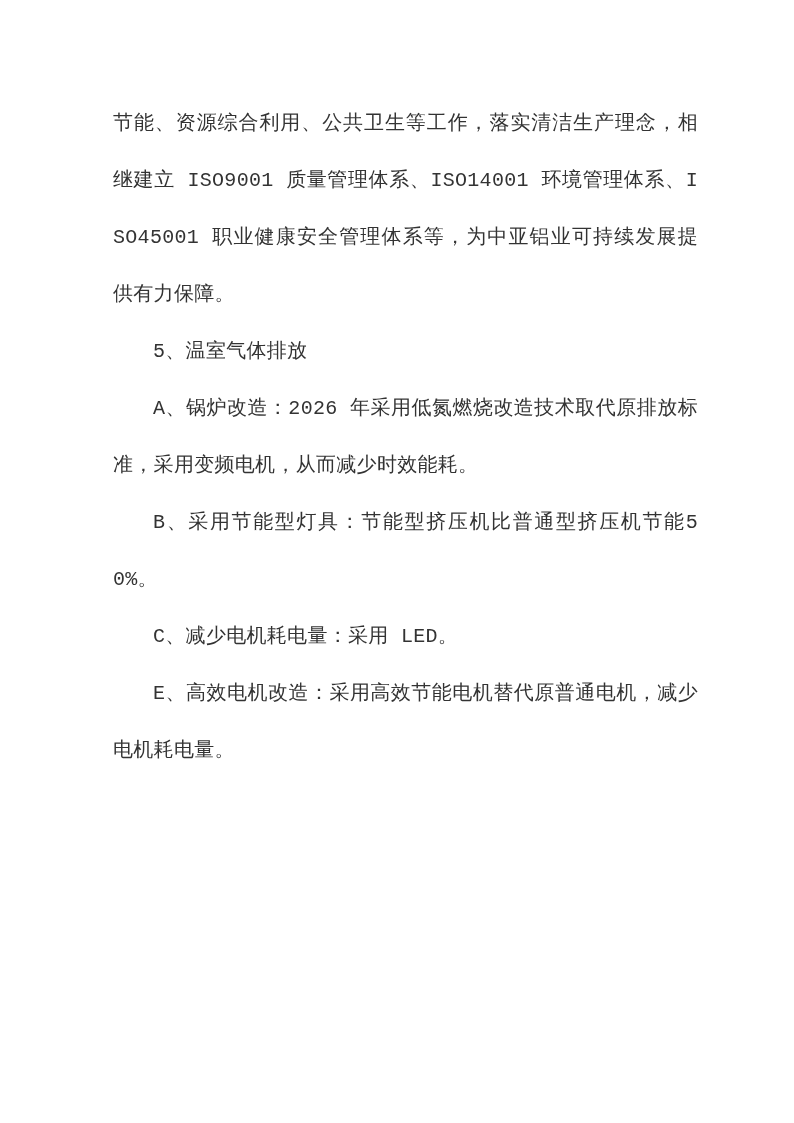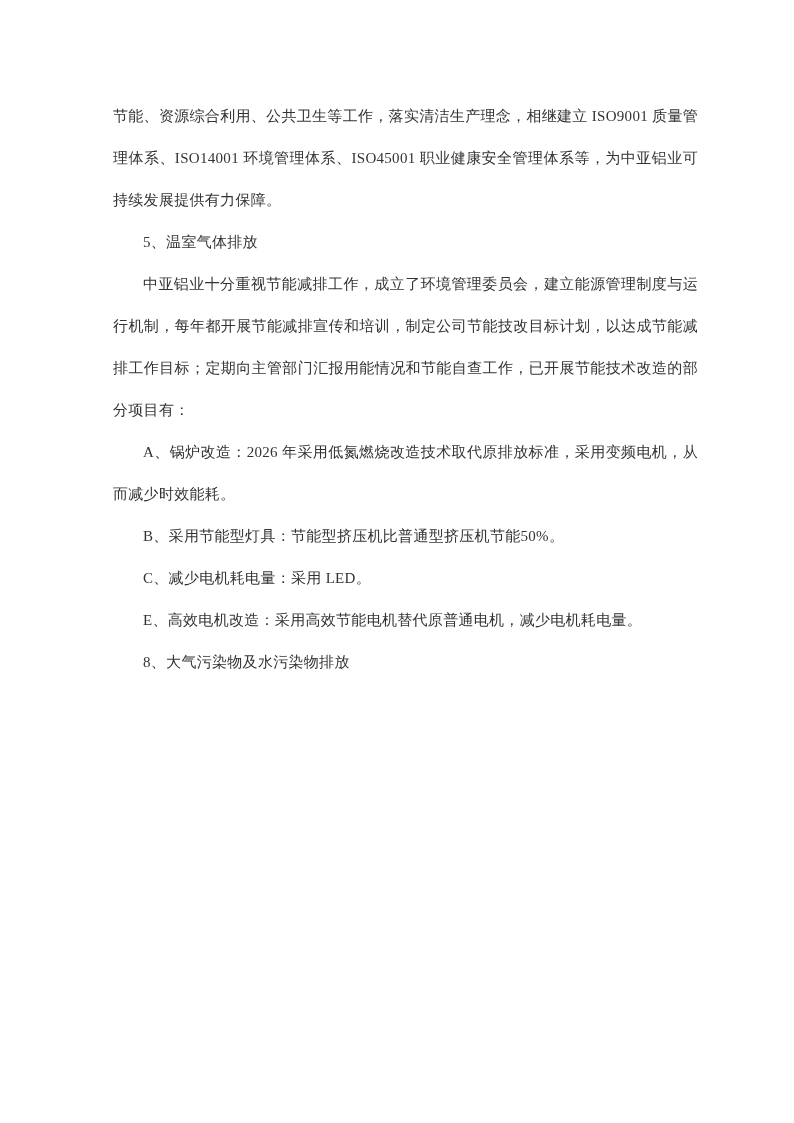--- a/index.html
+++ b/index.html
@@ -12,23 +12,23 @@
     width: 794px;
     height: 1123px;
     background: #ffffff;
     overflow: hidden;
     box-sizing: border-box;
   }
   .page-body {
     box-sizing: border-box;
     padding: 95px 96px 0 113px;
     width: 100%;
-    font-family: Liberation Serif, serif;
-    font-size: 15px;
-    line-height: 42px;
+    font-family: Liberation Mono, monospace;
+    font-size: 20px;
+    line-height: 57px;
     color: #333333;
     text-align: justify;
     text-justify: inter-ideograph;
     letter-spacing: 0.3px;
   }
   .page-body p {
     margin: 0;
     text-indent: 2em;
     word-break: break-all;
   }
@@ -36,20 +36,18 @@
     text-indent: 0;
   }
 </style>
 </head>
 <body>
 
 <div class="page">
   <div class="page-body">
     <p class="flush">节能、资源综合利用、公共卫生等工作，落实清洁生产理念，相继建立 ISO9001 质量管理体系、ISO14001 环境管理体系、ISO45001 职业健康安全管理体系等，为中亚铝业可持续发展提供有力保障。</p>
     <p>5、温室气体排放</p>
-    <p>中亚铝业十分重视节能减排工作，成立了环境管理委员会，建立能源管理制度与运行机制，每年都开展节能减排宣传和培训，制定公司节能技改目标计划，以达成节能减排工作目标；定期向主管部门汇报用能情况和节能自查工作，已开展节能技术改造的部分项目有：</p>
     <p>A、锅炉改造：2026 年采用低氮燃烧改造技术取代原排放标准，采用变频电机，从而减少时效能耗。</p>
     <p>B、采用节能型灯具：节能型挤压机比普通型挤压机节能50%。</p>
     <p>C、减少电机耗电量：采用 LED。</p>
     <p>E、高效电机改造：采用高效节能电机替代原普通电机，减少电机耗电量。</p>
-    <p>8、大气污染物及水污染物排放</p>
   </div>
 </div>
 
 </body></html>

